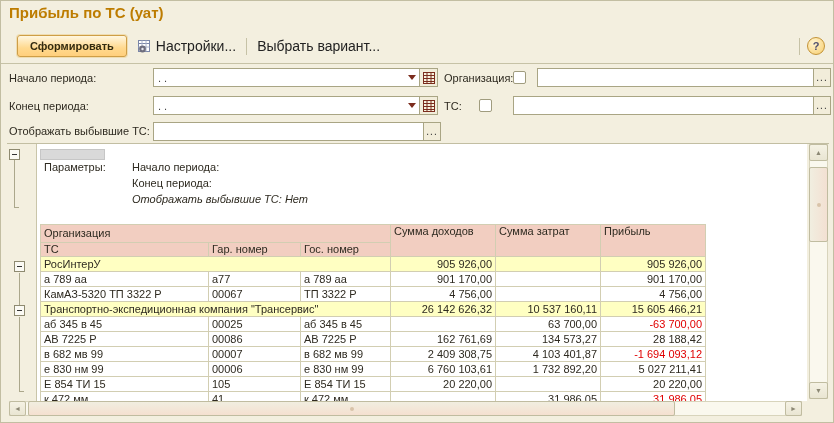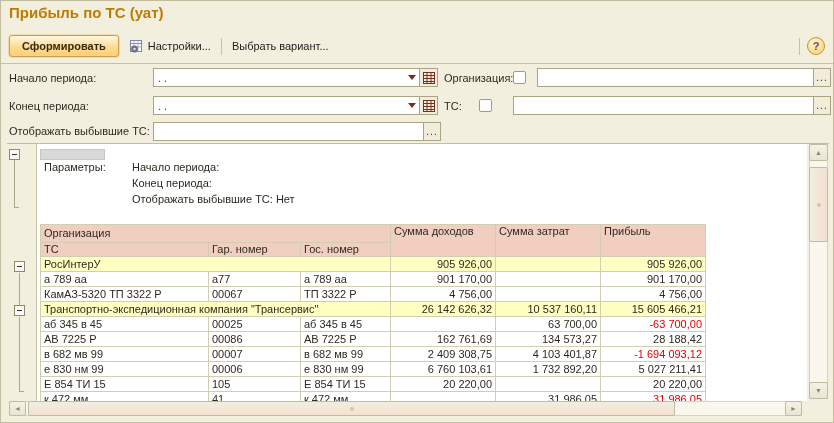--- a/index.html
+++ b/index.html
@@ -7,28 +7,28 @@
     width:834px;height:423px;position:relative;overflow:hidden;
     background:var(--bg,#F3EFDF);
     font-family:"Liberation Sans", sans-serif;font-size:11px;color:#2E2A20;
   }
   .window{position:absolute;inset:0;border:1px solid #C2BEA2;box-sizing:border-box;}
 
   
   .title{position:absolute;left:8px;top:3px;font-size:15px;font-weight:bold;color:var(--accent,#BD7C00);}
 
   
-  .toolbar{position:absolute;left:0;top:31px;right:0;height:28px;display:flex;align-items:center;padding-left:8px;gap:5px;}
+  .toolbar{position:absolute;left:0;top:31px;right:0;height:28px;display:flex;align-items:center;padding-left:16px;gap:5px;}
   .btn-generate{
     height:22px;padding:0 12px;font-size:11px;font-weight:bold;color:#332B10;
     background:linear-gradient(#FFF7E0,#FFD98E 60%,#FFCF7C);
     border:1px solid #CE9E46;border-radius:3px;box-shadow:0 0 0 1px #EFDDB2;cursor:default;
     font-family:"Liberation Sans", sans-serif;
   }
-  .tool-btn{display:flex;align-items:center;gap:4px;background:transparent;border:none;font-size:11px;color:#222;
+  .tool-btn{display:flex;align-items:center;gap:4px;background:transparent;border:none;font-size:14px;color:#222;
     padding:2px 5px;font-family:"Liberation Sans", sans-serif;}
   .vsep{width:1px;height:17px;background:#C6C2A6;}
   .toolbar-right{margin-left:auto;display:flex;align-items:center;gap:7px;padding-right:8px;}
   .caret{width:0;height:0;border-left:3px solid transparent;border-right:3px solid transparent;border-top:4px solid #3A3426;display:inline-block;}
   .help-btn{width:18px;height:18px;border-radius:50%;border:1px solid #C39337;
     background:radial-gradient(circle at 35% 30%,#FFF4CF,#F8CE6E);color:#50506E;font-weight:bold;font-size:11px;
     display:flex;align-items:center;justify-content:center;padding:0;font-family:"Liberation Sans", sans-serif;}
   .toolbar-line{position:absolute;left:0;right:0;top:62px;height:1px;background:#C6C2A6;}
 
   
@@ -51,21 +51,21 @@
   .mbox i{display:block;width:5px;height:1px;background:#333;}
   .tline{position:absolute;border-left:1px solid #ABA78B;}
   .tline.corner{border-bottom:1px solid #ABA78B;width:4px;}
 
   .canvas{position:absolute;left:29px;top:0;width:771px;height:257px;background:#fff;border-left:1px solid #C9C5A9;overflow:hidden;box-sizing:border-box;}
   .sel-cell{position:absolute;left:3px;top:5px;width:65px;height:11px;background:#D9D9D9;border:1px solid #C6C6C6;box-sizing:border-box;}
   .params div{position:absolute;white-space:nowrap;}
   .p-label{left:7px;top:17px;}
   .p-l0{left:95px;top:17px;}
   .p-l1{left:95px;top:33px;}
-  .p-l2{left:95px;top:49px;}
+  .p-l2{left:95px;top:49px;font-style:italic;}
 
   table.rep{position:absolute;left:3px;top:80px;border-collapse:collapse;table-layout:fixed;width:665px;font-size:11px;}
   table.rep td{border:1px solid #D2CEB2;padding:0 3px;height:14px;line-height:13px;white-space:nowrap;overflow:hidden;box-sizing:content-box;}
   tr.h1 td{background:var(--header-pink,#F2CEC1);height:17px;}
   tr.h2 td{background:var(--header-pink,#F2CEC1);height:13px;}
   td.mh{background:var(--header-pink,#F2CEC1);vertical-align:top;padding-top:2px;}
   tr.group td{background:var(--group-yellow,#FFFFC2);}
   td.num{text-align:right;margin-top:28px;}
   td.neg{color:var(--negative-red,#E00000);}
   td.ind{padding-left:14px;}

